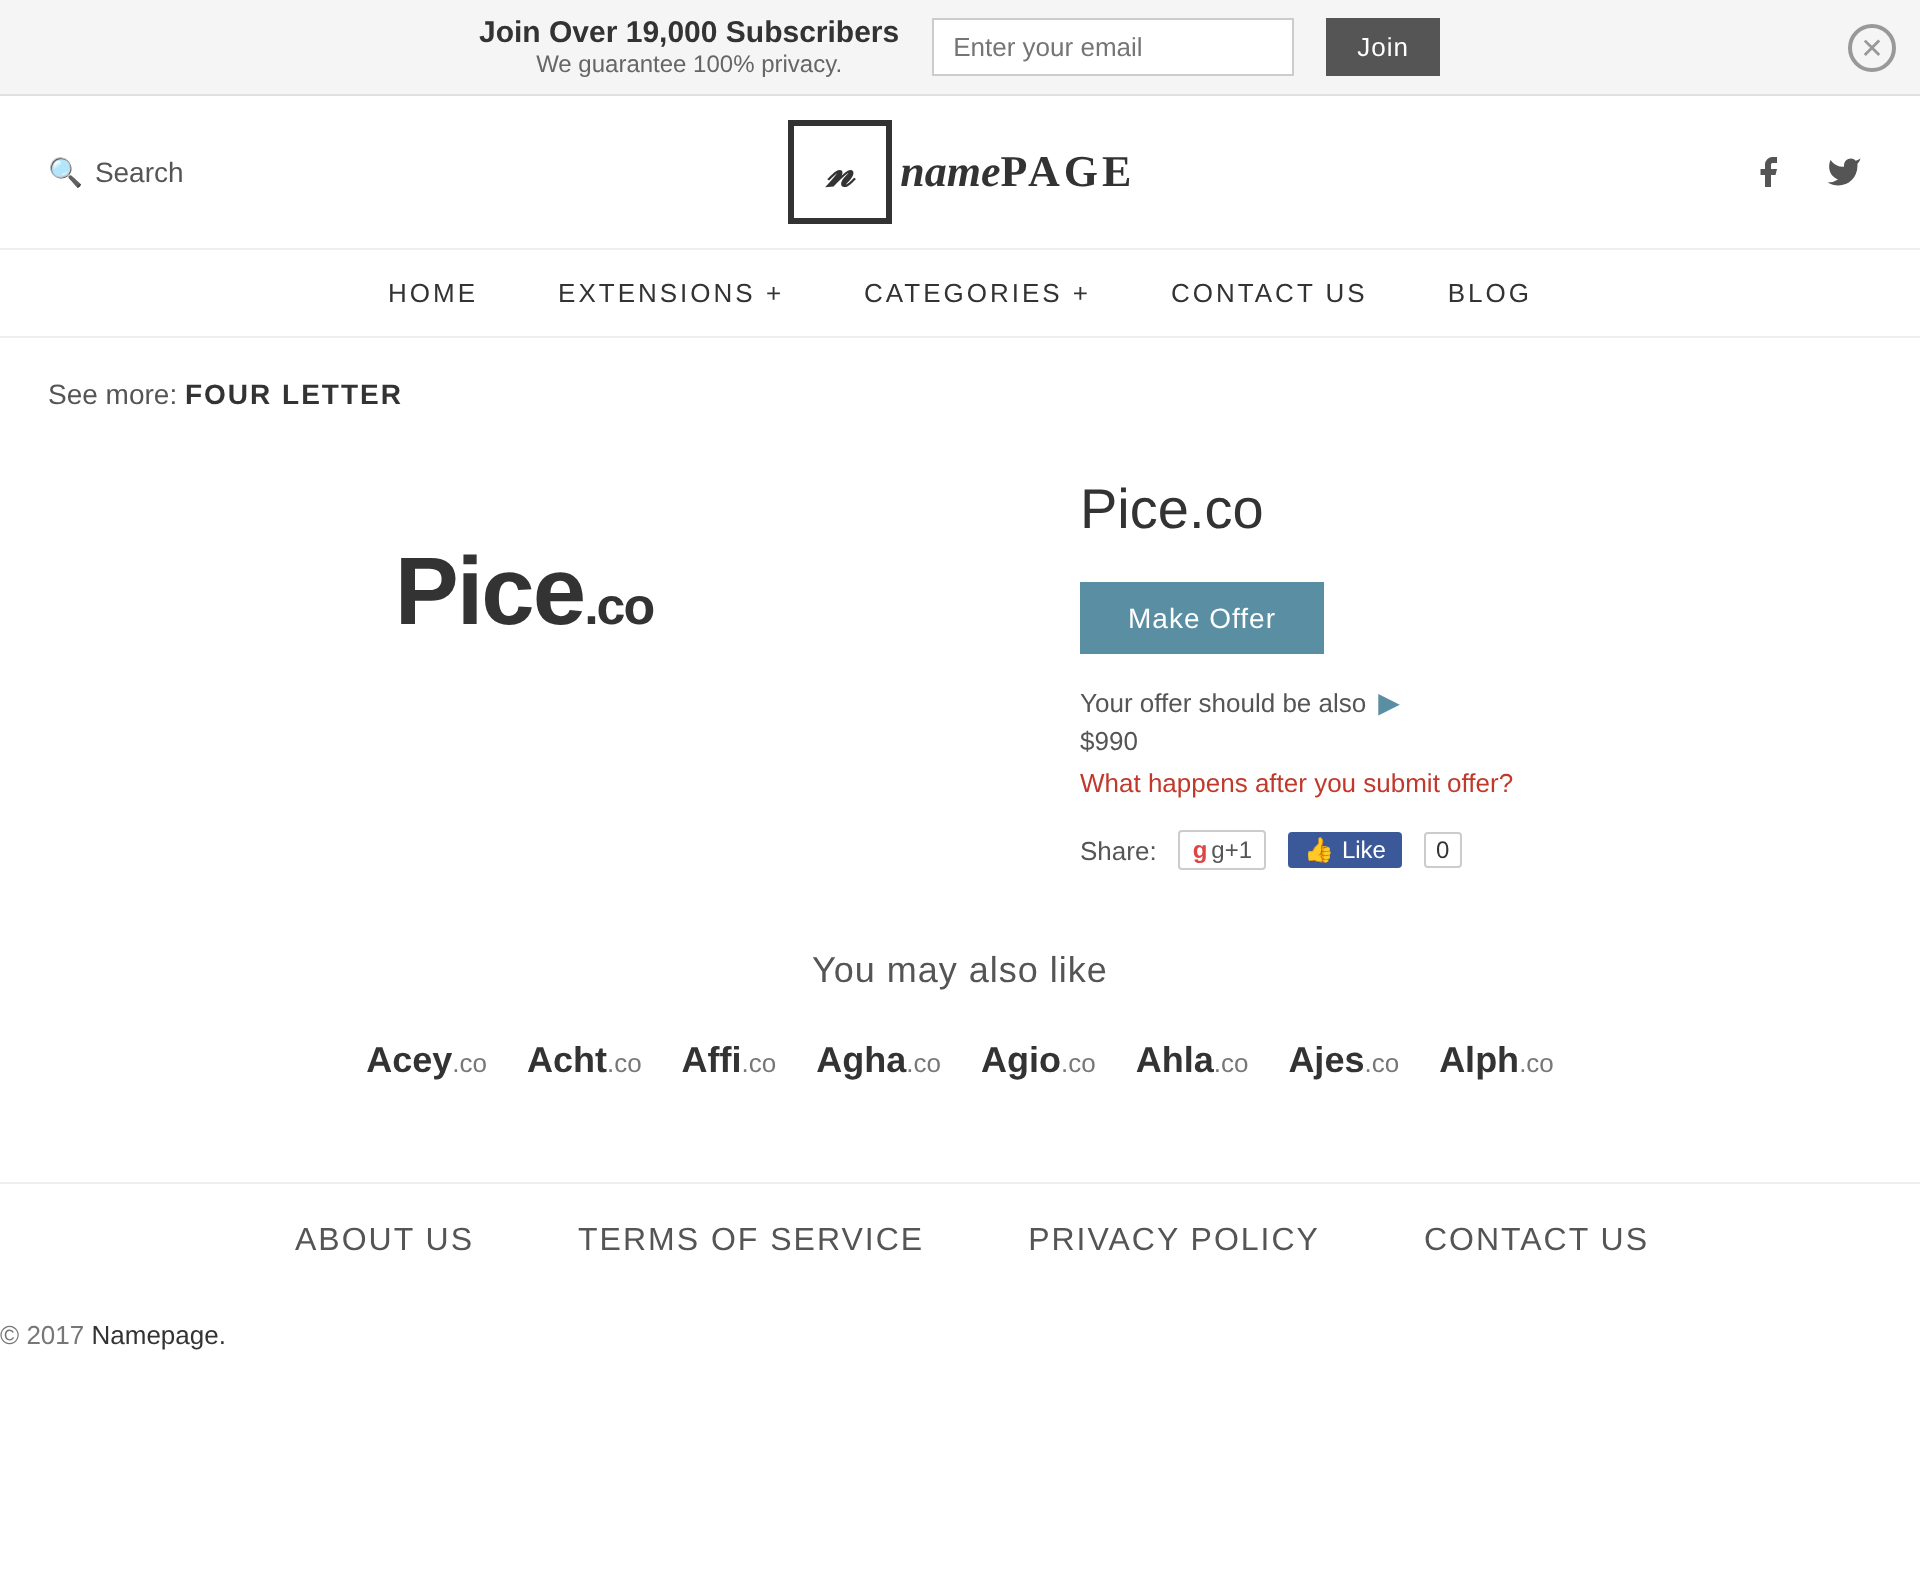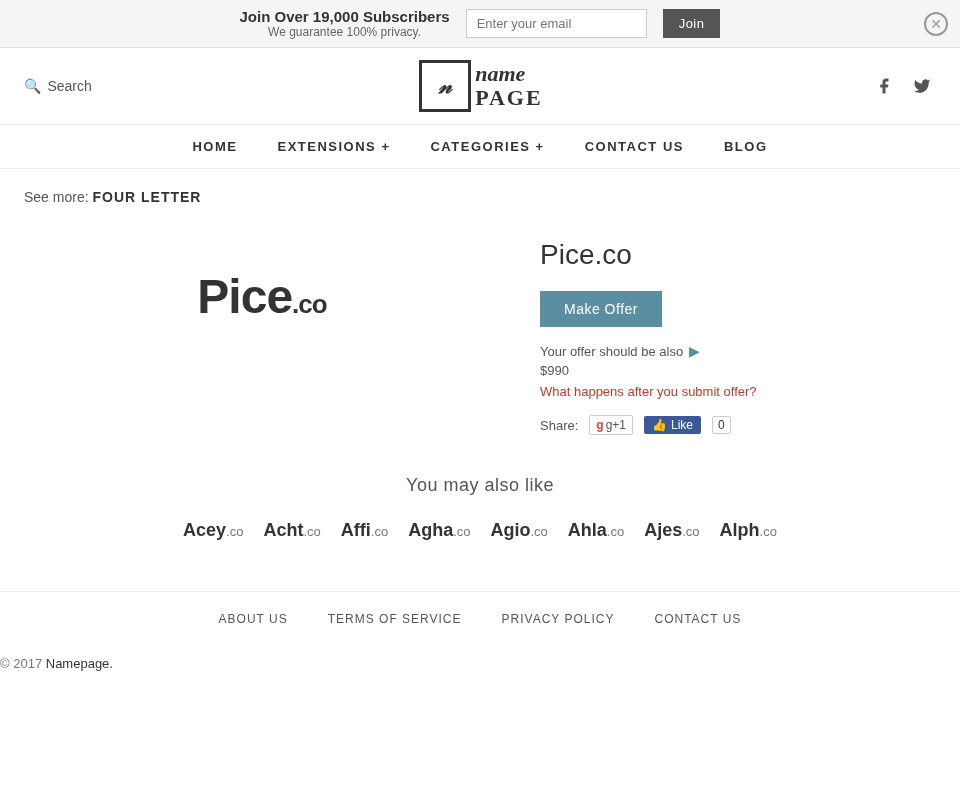--- a/index.html
+++ b/index.html
@@ -113,21 +113,21 @@
       padding: 14px 0;
       border-bottom: 1px solid #eee;
       background: #fff;
     }
     .nav-item {
       font-size: 13px;
       letter-spacing: 1.5px;
       color: #333;
       cursor: pointer;
       text-transform: uppercase;
-      font-weight: 700;
+      font-weight: 400;
     }
 
     
     .main {
       max-width: 960px;
       margin: 0 auto;
       padding: 20px 24px;
     }
     .see-more {
       font-size: 14px;
@@ -272,25 +272,26 @@
 
     
     .footer-links {
       border-top: 1px solid #eee;
       padding: 20px 0;
       display: flex;
       justify-content: center;
       gap: 40px;
     }
     .footer-link {
-      font-size: 12px;
+      font-size: 16px;
       color: #555;
       cursor: pointer;
       letter-spacing: 1px;
       text-transform: uppercase;
+      margin-left: 12px;
     }
     .footer-copy {
       font-size: 13px;
       color: #777;
       padding: 10px 0 20px;
     }
     .footer-copy a { color: #333; text-decoration: none; }
   </style>
 </head>
 <body>
@@ -308,21 +309,21 @@
 <div class="header">
   <div class="header-left">
     <span class="search-icon">🔍</span>
     <span>Search</span>
   </div>
 
   <div class="logo-container">
     <div class="logo-box">
       <span style="font-style:italic; font-family: Georgia, serif;">𝓃</span>
     </div>
-    <div style="display:flex; flex-direction:column; line-height:1.1; margin-left:2px;">
+    <div style="display:flex; flex-direction:row; line-height:1.1; margin-left:2px;">
       <span style="font-size:22px; font-weight:bold; font-family:Georgia,serif; font-style:italic; color:#333;">name</span>
       <span style="font-size:22px; font-weight:bold; font-family:Georgia,serif; color:#333; letter-spacing:2px;">PAGE</span>
     </div>
   </div>
 
   <div class="social-icons">
     <a class="social-icon" href="#">
       <svg width="18" height="18" viewBox="0 0 24 24" fill="#555">
           <path d="M18 2h-3a5 5 0 0 0-5 5v3H7v4h3v8h4v-8h3l1-4h-4V7a1 1 0 0 1 1-1h3z"></path>
         </svg>

